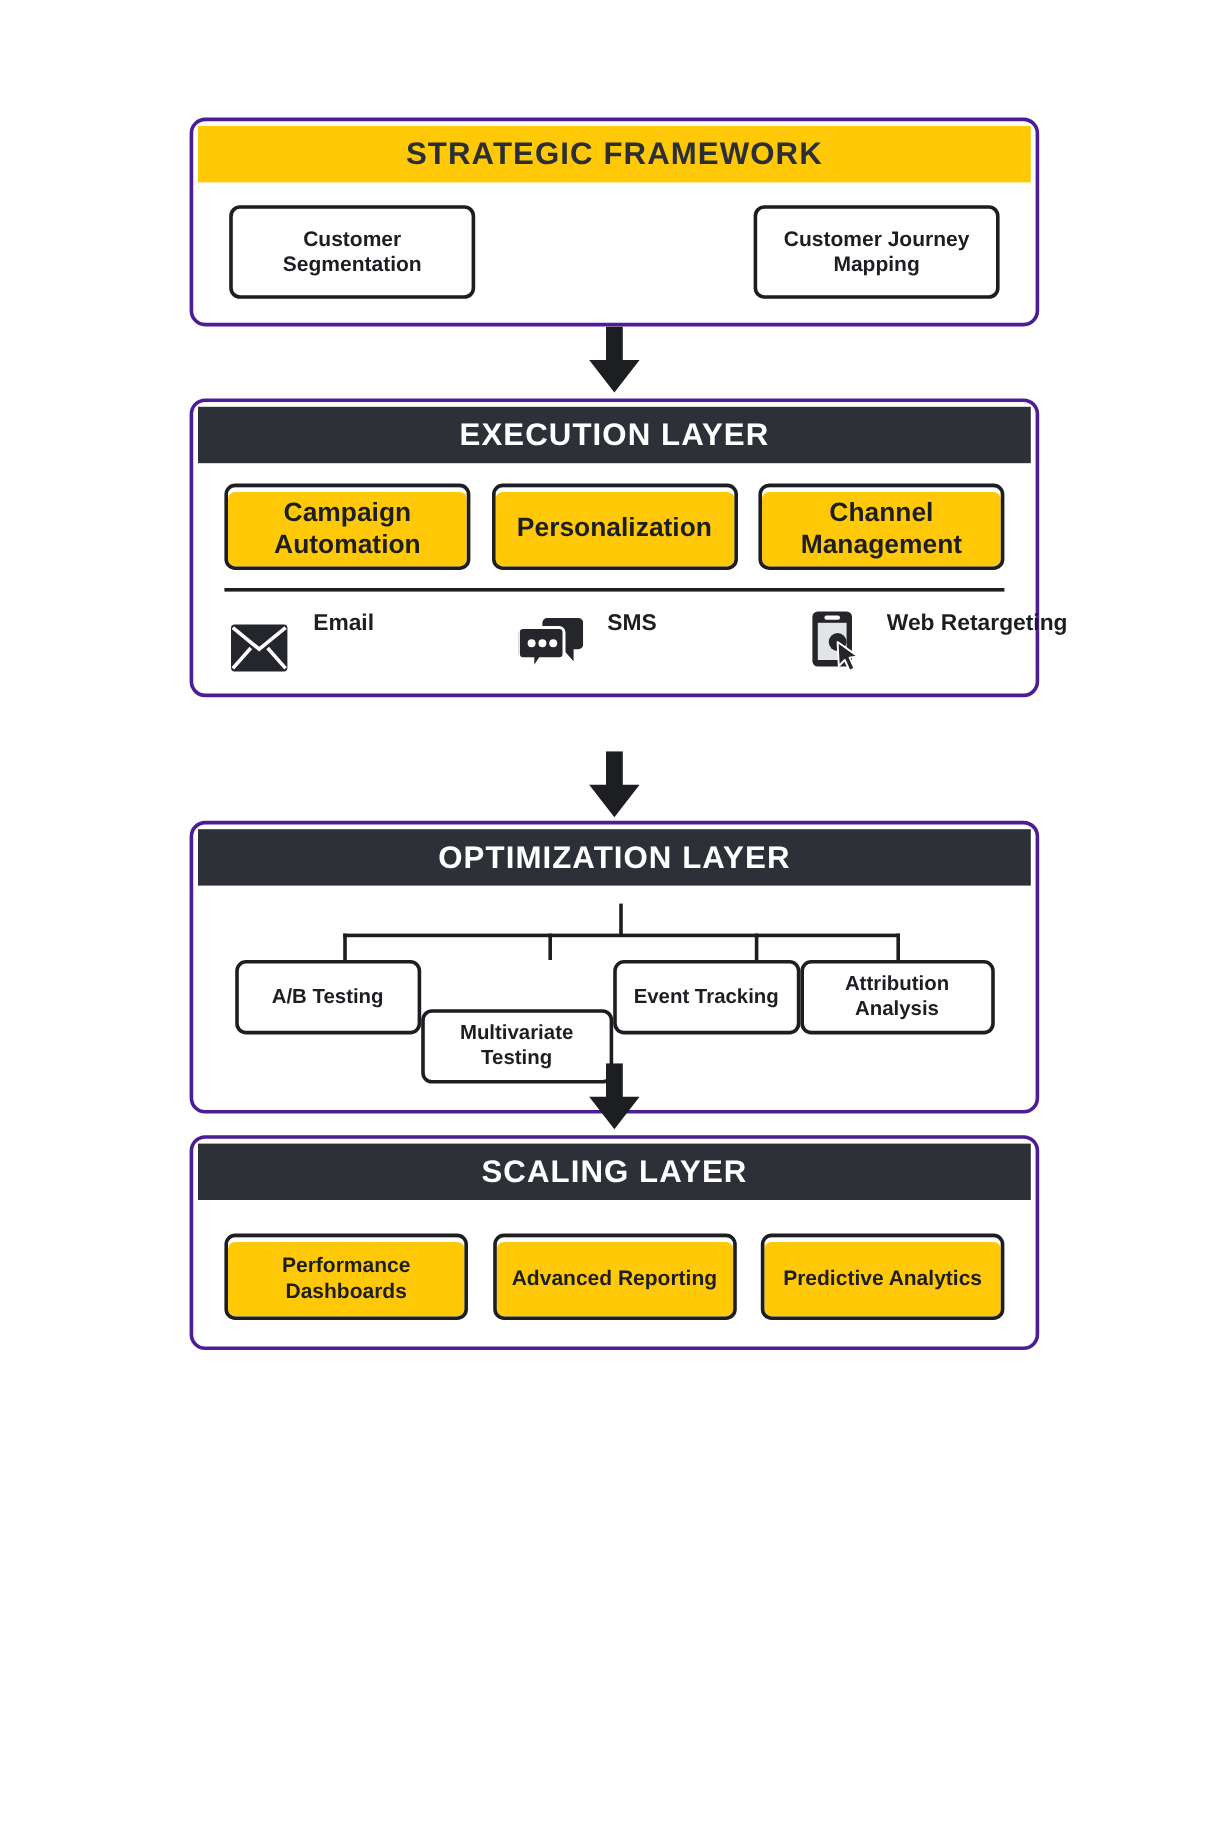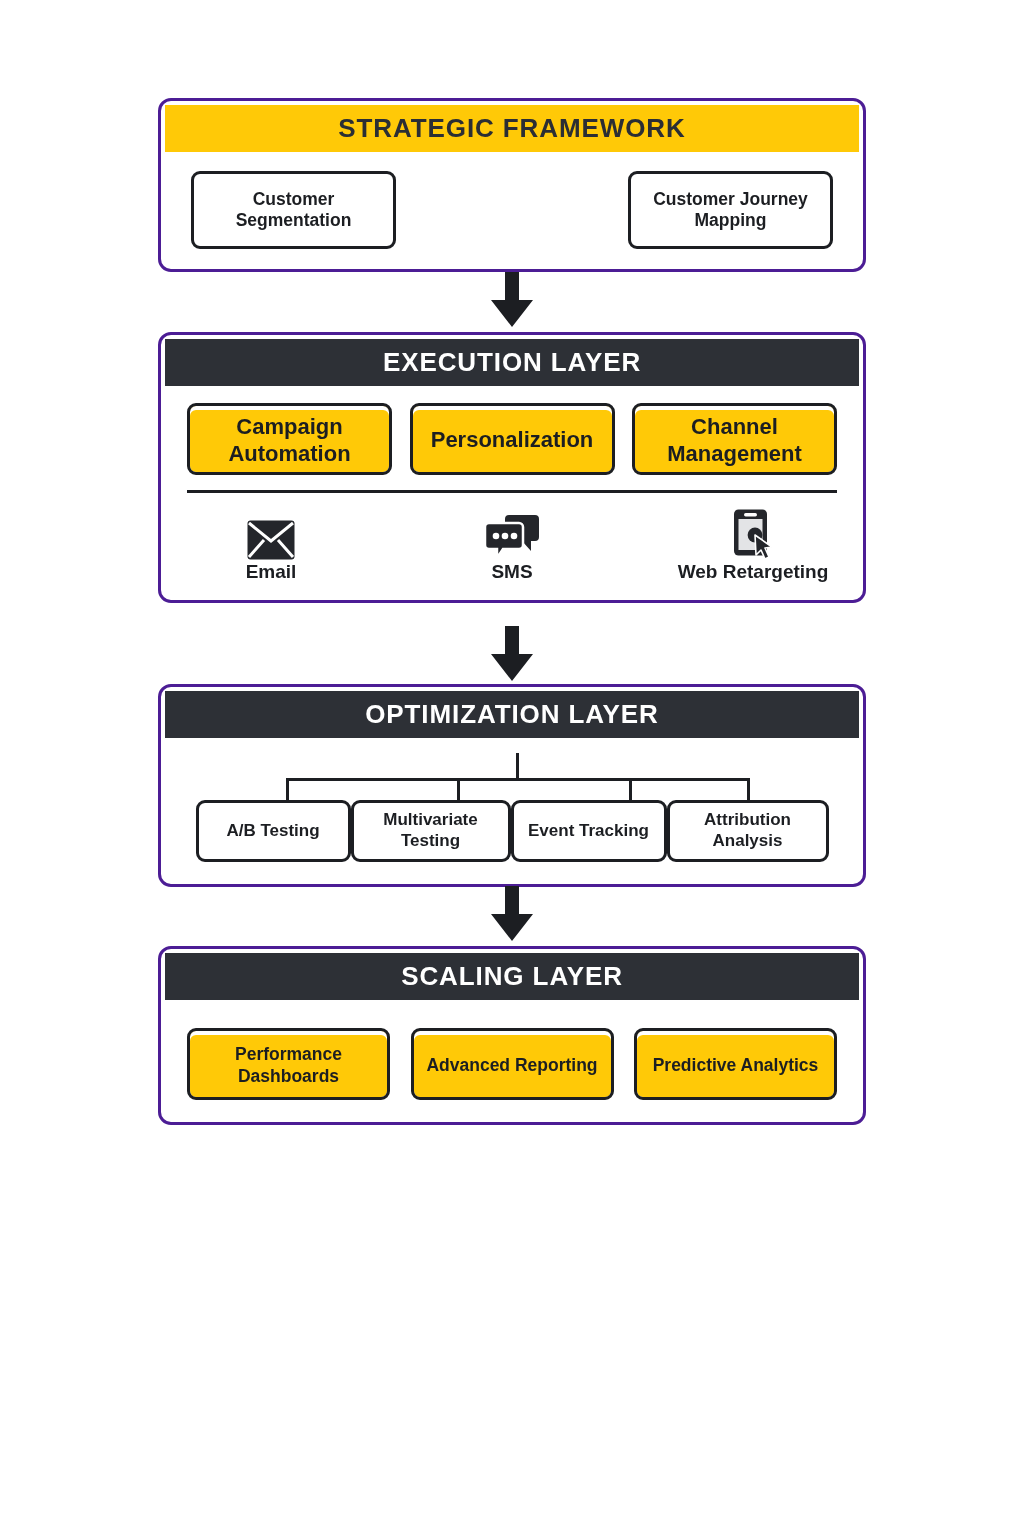--- a/index.html
+++ b/index.html
@@ -96,23 +96,23 @@
 
   
   .channel-row {
     display: flex;
     justify-content: space-between;
     padding: 16px 26px 17px 26px;
   }
   .channel {
     width: 160px;
     display: flex;
-    flex-direction: column;
-    align-items: center;
-    gap: 0;
+    flex-direction: row;
+    align-items: flex-start;
+    gap: 20px;
   }
   .channel .glyph {
     height: 52px;
     display: flex;
     align-items: flex-end;
     justify-content: center;
   }
   .channel .cname {
     font-size: 19px;
     font-weight: 700;
@@ -126,21 +126,21 @@
     height: 62px;
     margin: 0 22px;
   }
   .conn-line { position: absolute; background: #1c1e22; }
   .conn-h   { height: 3px; }
   .conn-v   { width: 3px; }
 
   .opt-row { padding: 0 22px 22px 22px; display: flex; justify-content: center; }
   .opt-row .chip { height: 62px; font-size: 17px; }
   .opt-row .chip.w1 { width: 155px; }
-  .opt-row .chip.w2 { width: 160px; }
+  .opt-row .chip.w2 { width: 160px; margin-top: 41px; }
   .opt-row .chip.w3 { width: 156px; }
   .opt-row .chip.w4 { width: 162px; }
 
   
   .sc-row { padding: 28px 22px 22px 22px; }
   .sc-row .chip { width: 203px; height: 72px; font-size: 17.5px; }
 
   
   .arrow {
     position: absolute;

